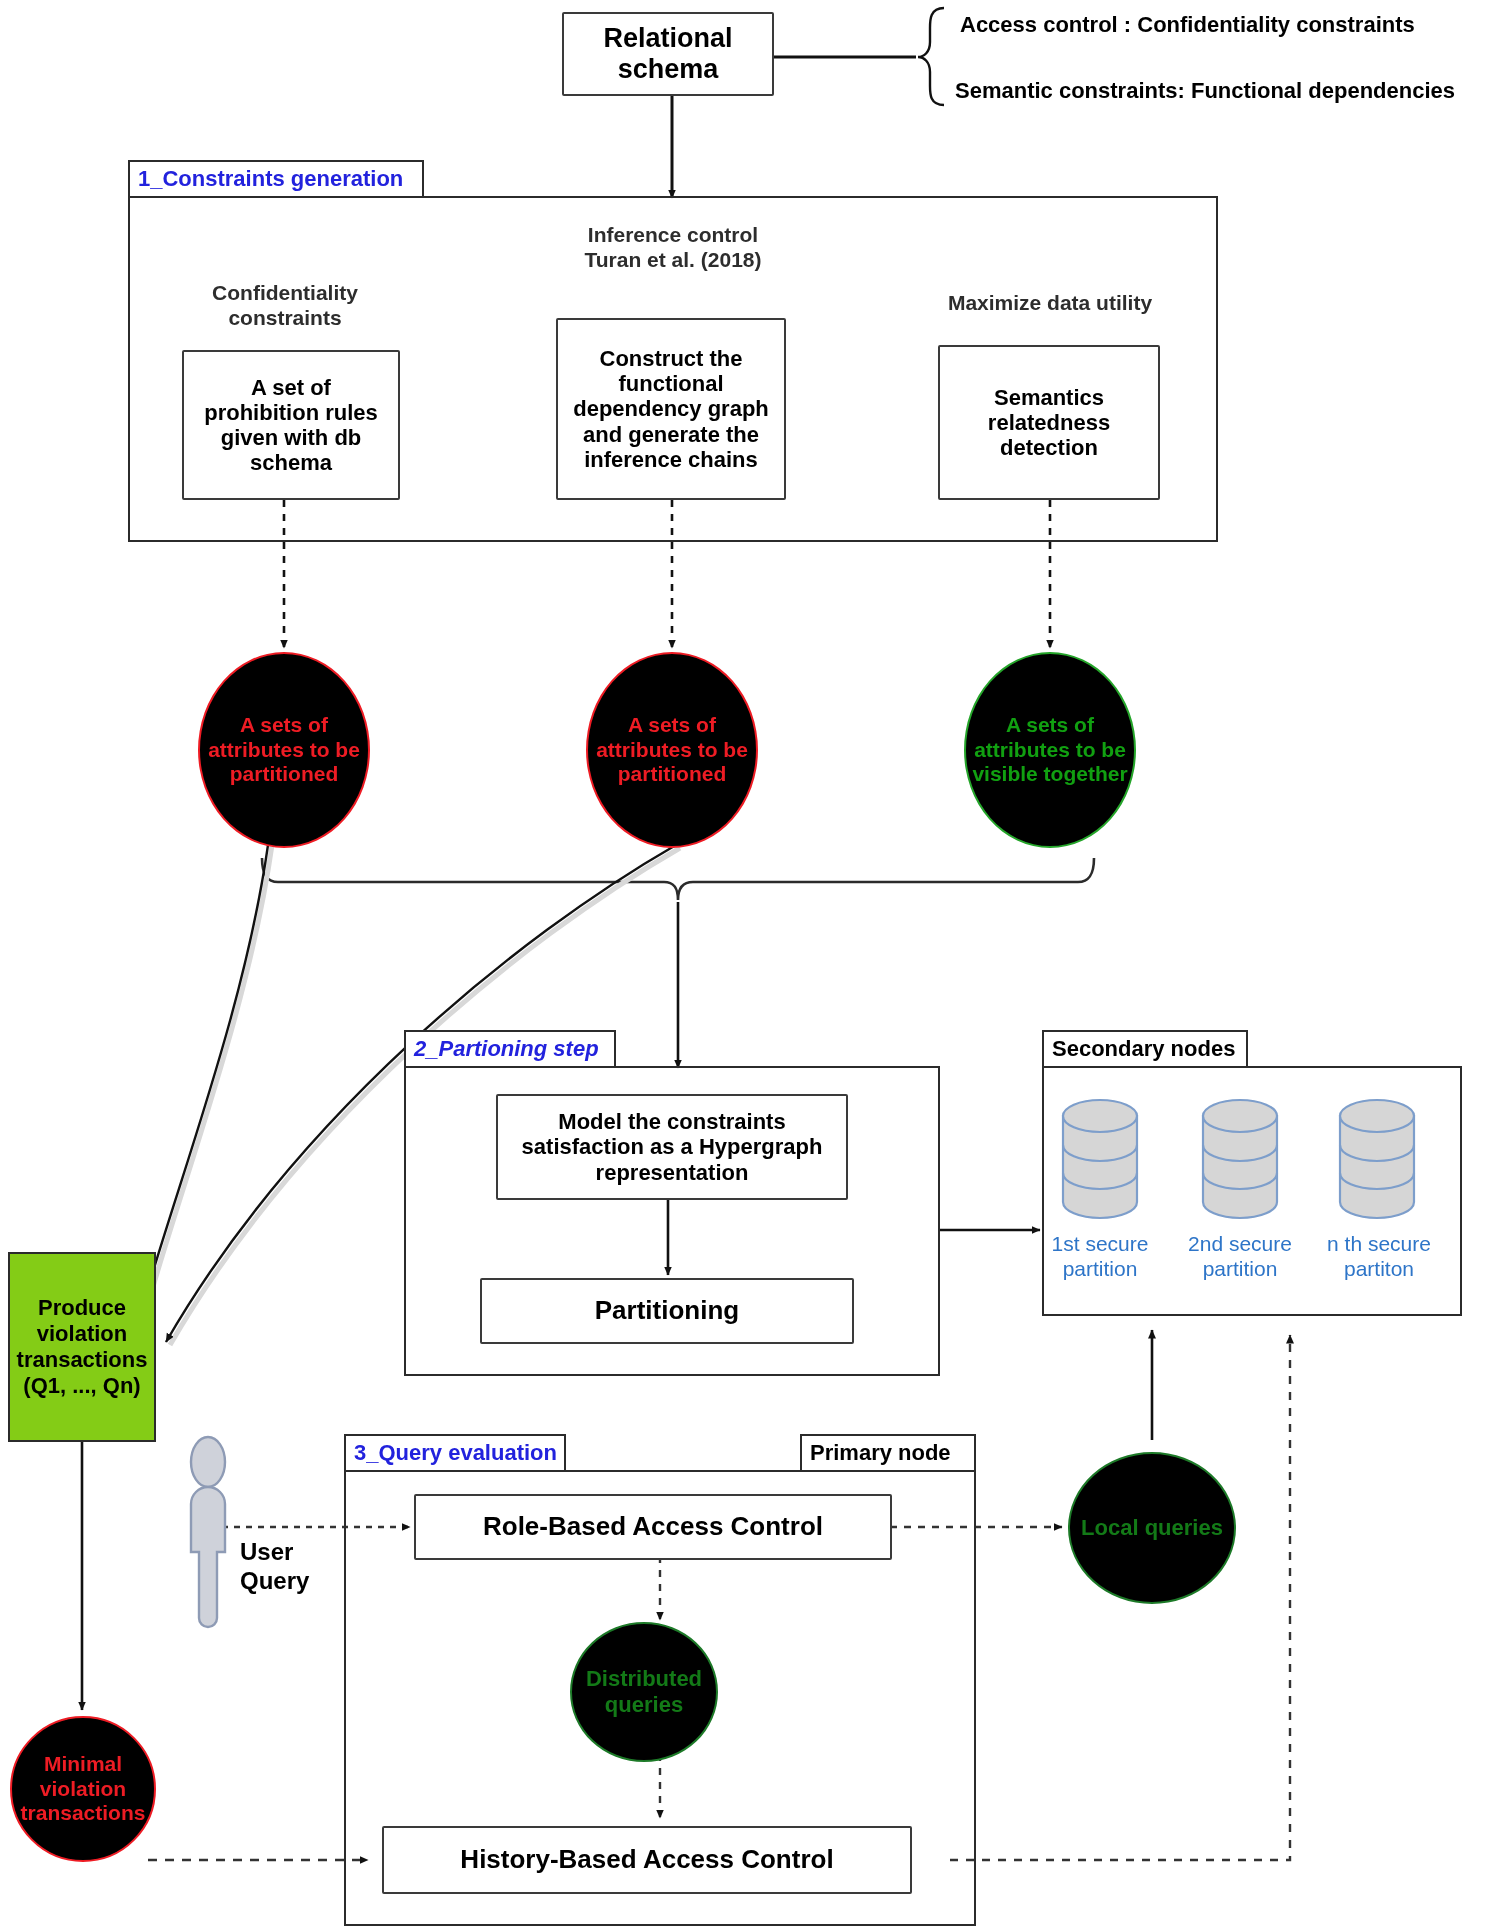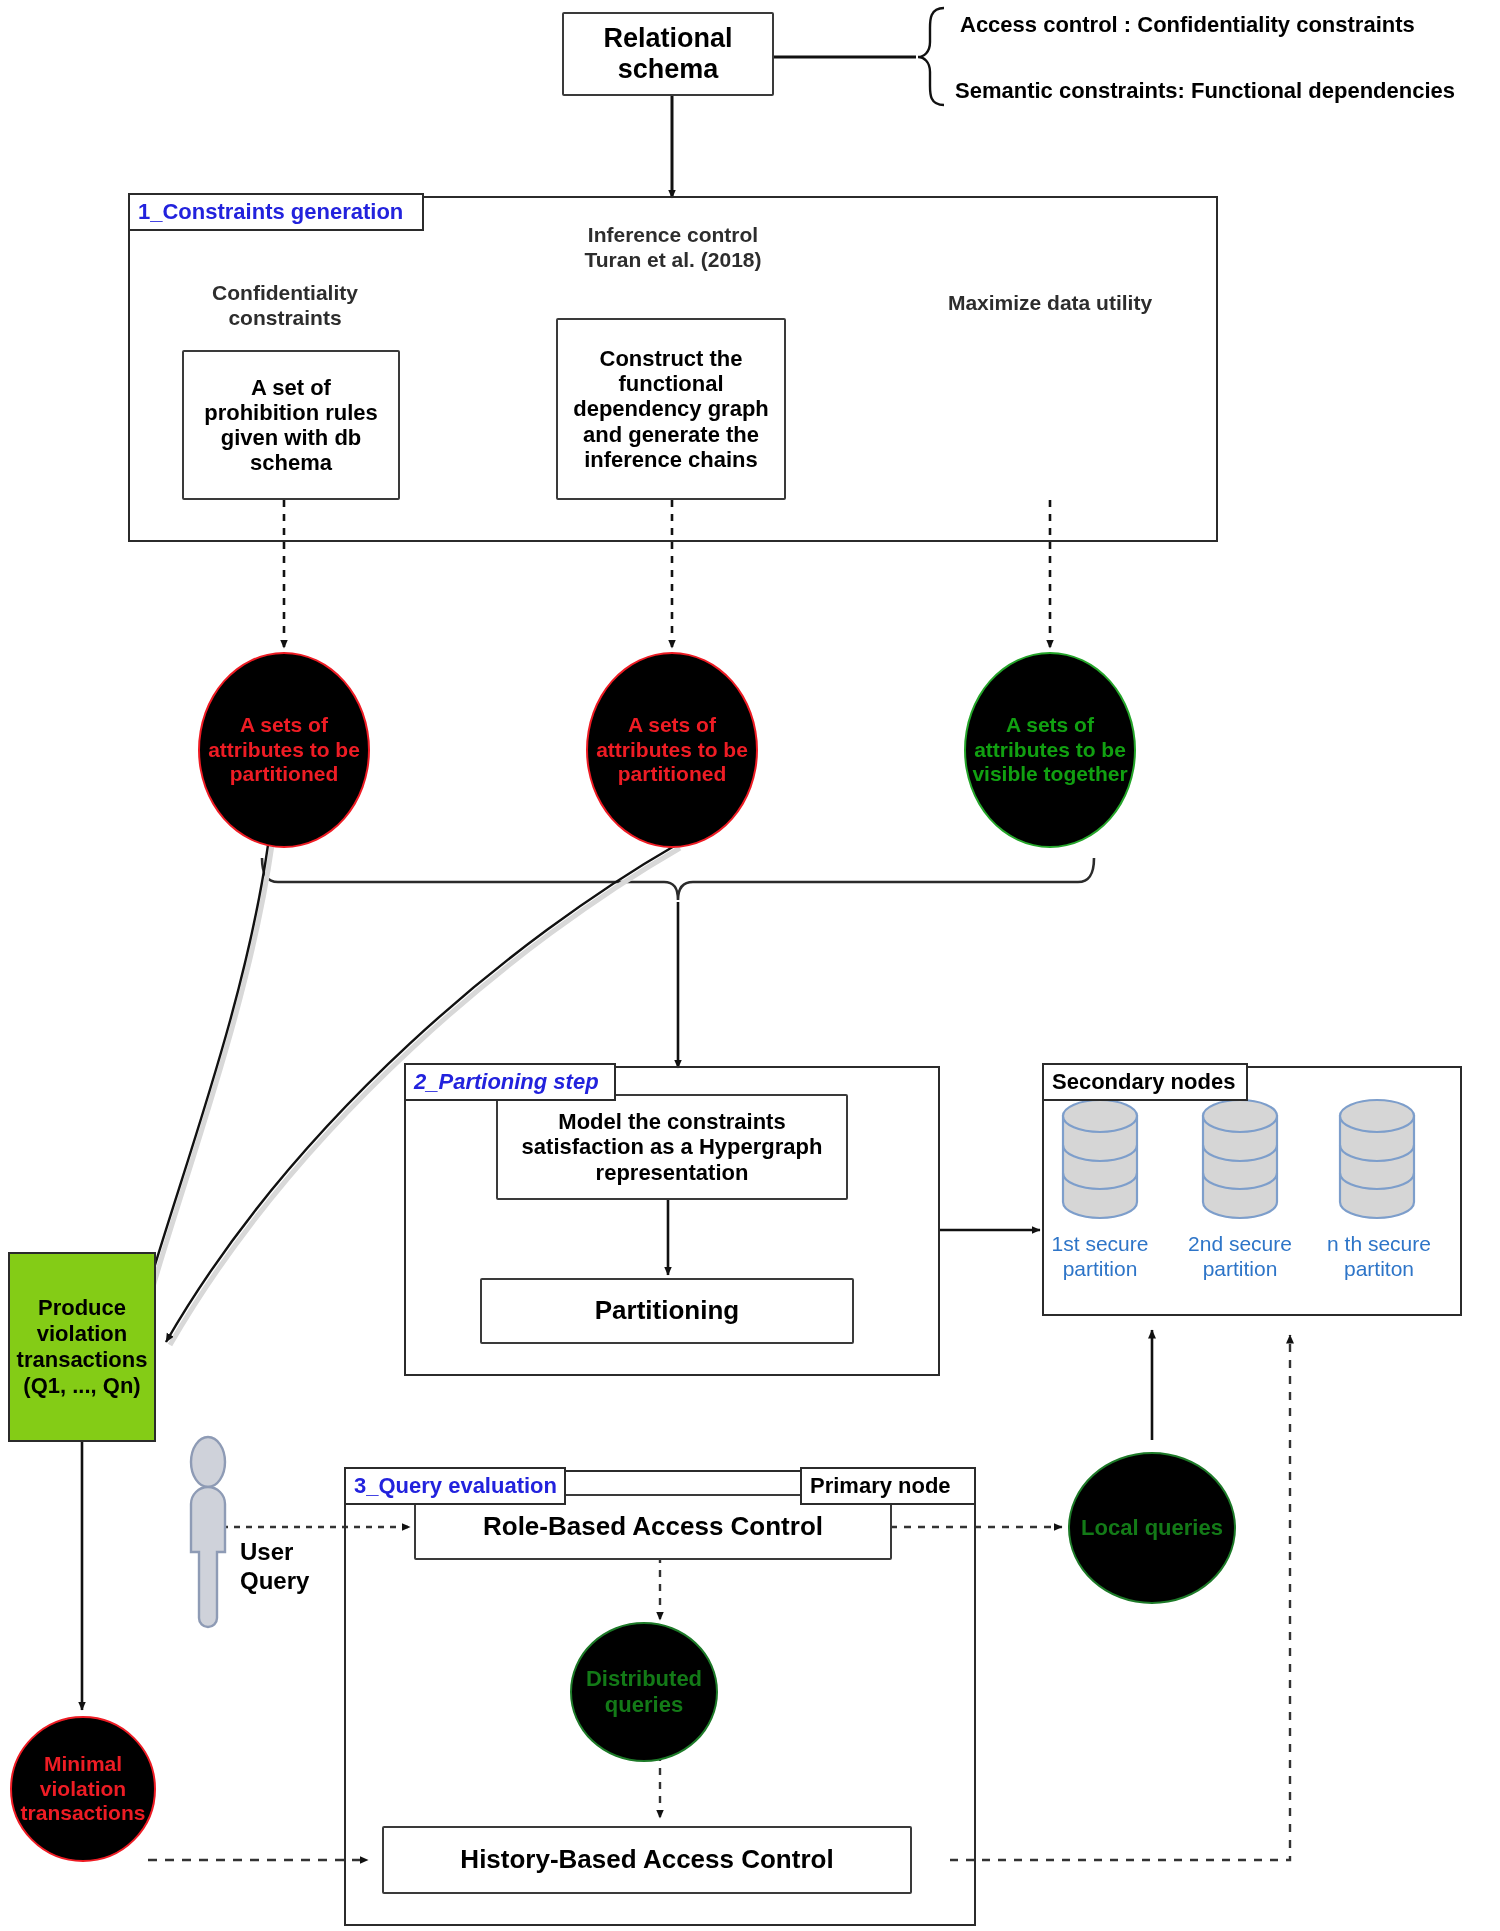--- a/index.html
+++ b/index.html
@@ -60,21 +60,20 @@
     position: absolute;
     box-sizing: border-box;
     border: 2px solid #2b2b2b;
     background: #fff;
     display: flex;
     align-items: center;
     padding-left: 8px;
     font-weight: bold;
     color: #2222dd;
     z-index: 6;
-    margin-top: 33px;
   }
   .container-tab.black {
     color: #000;
   }
   .caption {
     position: absolute;
     text-align: center;
     color: #2d2d2d;
     line-height: 1.2;
     font-weight: bold;
@@ -216,20 +215,23 @@
   <div class="caption" style="left:930px; top:290px; width:240px; font-size:21px;">
     <span>Maximize data utility</span>
   </div>
 
   <div class="node rbox" style="left:182px; top:350px; width:218px; height:150px; font-size:22px; padding:6px 12px;">
     <span>A set of prohibition rules given with db schema</span>
   </div>
   <div class="node rbox" style="left:556px; top:318px; width:230px; height:182px; font-size:22px; padding:6px 10px;">
     <span>Construct the functional dependency graph and generate the inference chains</span>
   </div>
+  <div class="node rbox" style="left:938px; top:345px; width:222px; height:155px; font-size:22px; padding:6px 14px;">
+    <span>Semantics relatedness detection</span>
+  </div>
 
   <div class="ellipse ell-red" style="left:198px; top:652px; width:172px; height:196px; font-size:21px; padding:0 6px;">
     <span>A sets of attributes to be partitioned</span>
   </div>
   <div class="ellipse ell-red" style="left:586px; top:652px; width:172px; height:196px; font-size:21px; padding:0 6px;">
     <span>A sets of attributes to be partitioned</span>
   </div>
   <div class="ellipse ell-green" style="left:964px; top:652px; width:172px; height:196px; font-size:21px; padding:0 4px;">
     <span>A sets of attributes to be visible together</span>
   </div>

